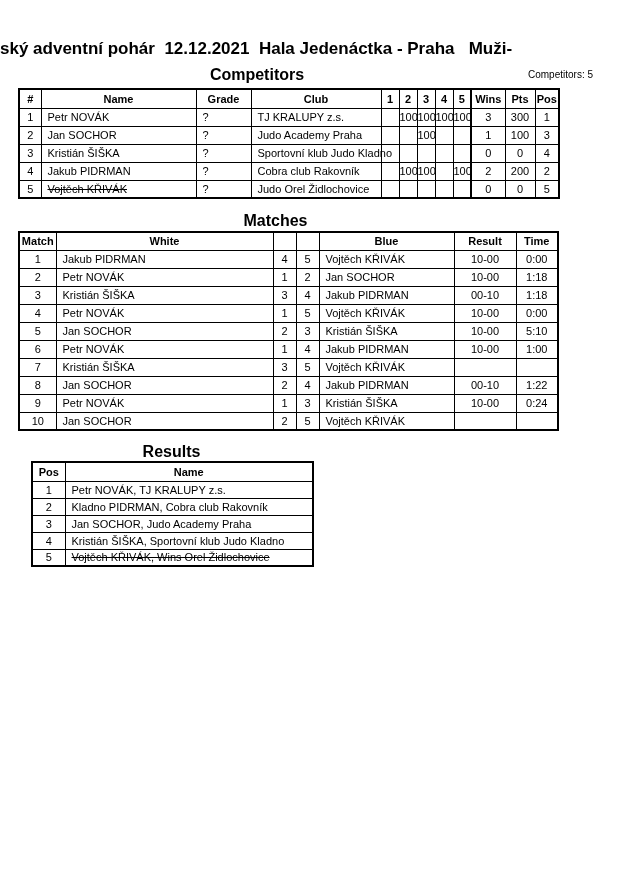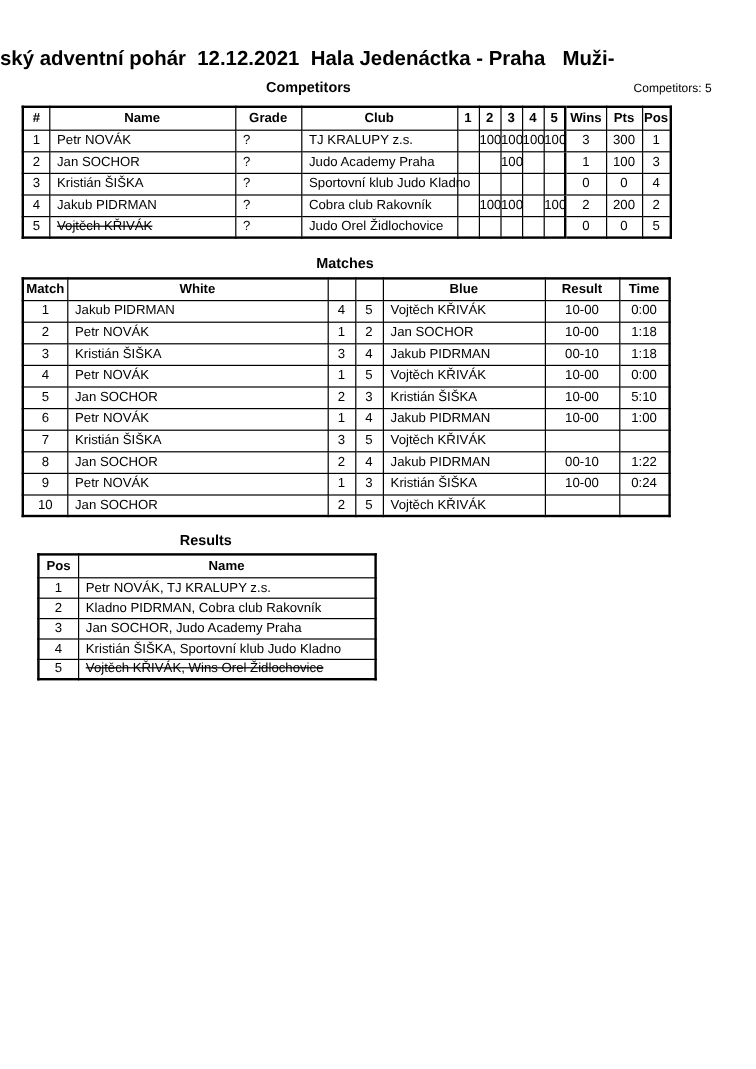--- a/index.html
+++ b/index.html
@@ -5,23 +5,23 @@
   * { margin: 0; padding: 0; box-sizing: border-box; }
   html, body { background: #ffffff; }
   body {
     width: 630px; height: 891px; position: relative; overflow: hidden;
     font-family: "Liberation Sans", "DejaVu Sans", sans-serif; color: #000;
   }
   .title {
     position: absolute; top: 39px; left: 0; width: 630px;
     font-size: 17px; font-weight: bold; white-space: pre; overflow: hidden;
   }
-  .section-label { position: absolute; font-size: 12px; font-weight: bold; text-align: center; }
+  .section-label { position: absolute; font-size: 16px; font-weight: bold; text-align: center; }
   .competitors-label { top: 66px; left: 0; width: 514px; }
-  .matches-label { top: 212px; left: 18px; width: 539px; }
+  .matches-label { top: 212px; left: 6px; width: 539px; }
   .results-label { top: 443px; left: 31px; width: 281px; }
   .count-label { position: absolute; top: 69px; left: 528px; font-size: 10px; font-weight: normal; }
 
   table { border-collapse: collapse; table-layout: fixed; position: absolute; background: #fff; border: 2px solid #000; }
   th, td {
     border: 1px solid #000; font-size: 11px; vertical-align: middle;
     white-space: nowrap; overflow: visible; padding: 0; height: 18px;
   }
   th { font-weight: bold; text-align: center; height: 19px; }
   td.c { text-align: center; }

